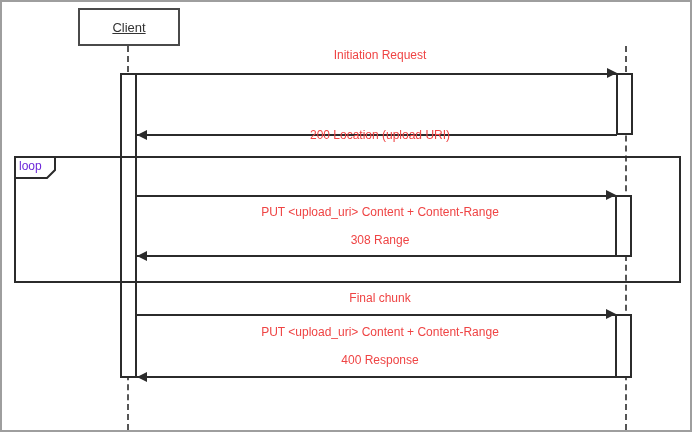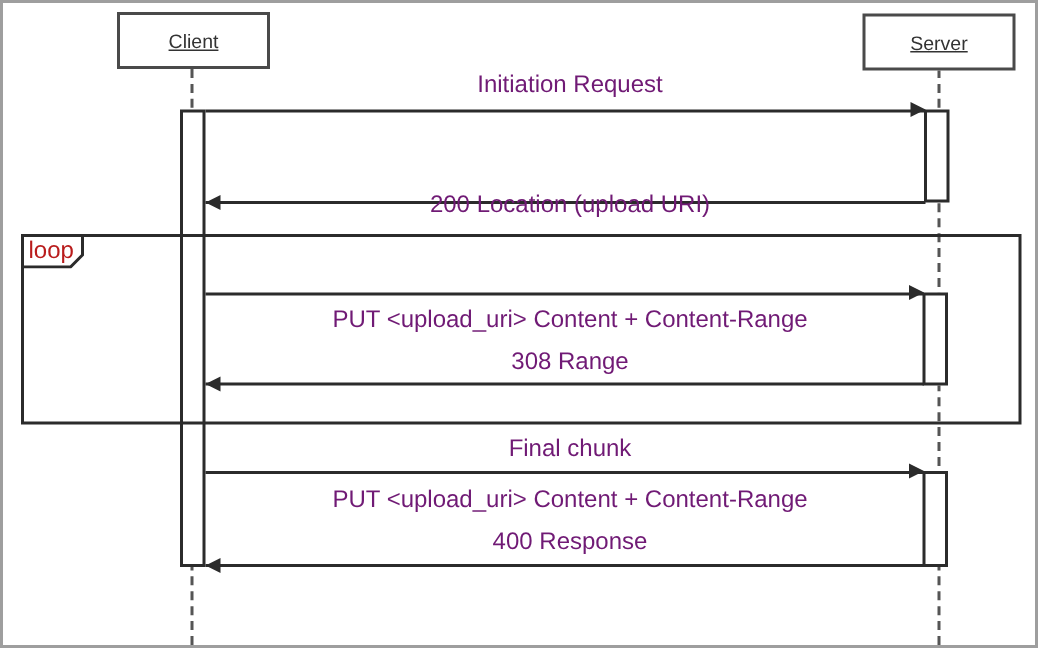--- a/index.html
+++ b/index.html
@@ -48,56 +48,53 @@
   }
   .arrow-left{
     position:absolute;width:0;height:0;
     border-top:5px solid transparent;
     border-bottom:5px solid transparent;
     border-right:10px solid #2b2b2b;
     z-index:5;
   }
   .label{
     position:absolute;
-    font-size:16px;color:#701a75;
+    font-size:12px;color:#ef4444;
     white-space:nowrap;
     transform:translateX(-50%);
     z-index:5;
     background:transparent;
   }
   .loop-frame{
     position:absolute;
     box-sizing:border-box;
     border:2px solid #2b2b2b;
     background:transparent;
     z-index:4;
   }
   .loop-pentagon{
     position:absolute;
     z-index:6;
   }
   .loop-text{
     position:absolute;
-    font-size:16px;color:#b91c1c;
+    font-size:12px;color:#6d28d9;
     z-index:7;
   }
 </style>
 </head>
 <body>
 
 <div class="stage">
 
   <div class="lifeline" style="left:125px;top:44px;height:384px;"></div>
   <div class="lifeline" style="left:623px;top:44px;height:384px;"></div>
 
   <div class="actor-box" style="left:76px;top:6px;width:102px;height:38px;">
     <span class="actor-label">Client</span>
-  </div>
-  <div class="actor-box" style="left:573px;top:7px;width:102px;height:38px;">
-    <span class="actor-label">Server</span>
   </div>
 
   <div class="activation" style="left:118px;top:71px;width:17px;height:305px;"></div>
   <div class="activation" style="left:614px;top:71px;width:17px;height:62px;"></div>
   <div class="activation" style="left:613px;top:193px;width:17px;height:62px;"></div>
   <div class="activation" style="left:613px;top:312px;width:17px;height:64px;"></div>
 
   <div class="loop-frame" style="left:12px;top:154px;width:667px;height:127px;"></div>
   <svg class="loop-pentagon" style="left:12px;top:154px;" width="42" height="23" viewBox="0 0 42 23">
     <path d="M1,1 H41 V14 L33,22 H1 Z" fill="#ffffff" stroke="#2b2b2b" stroke-width="2"></path>

